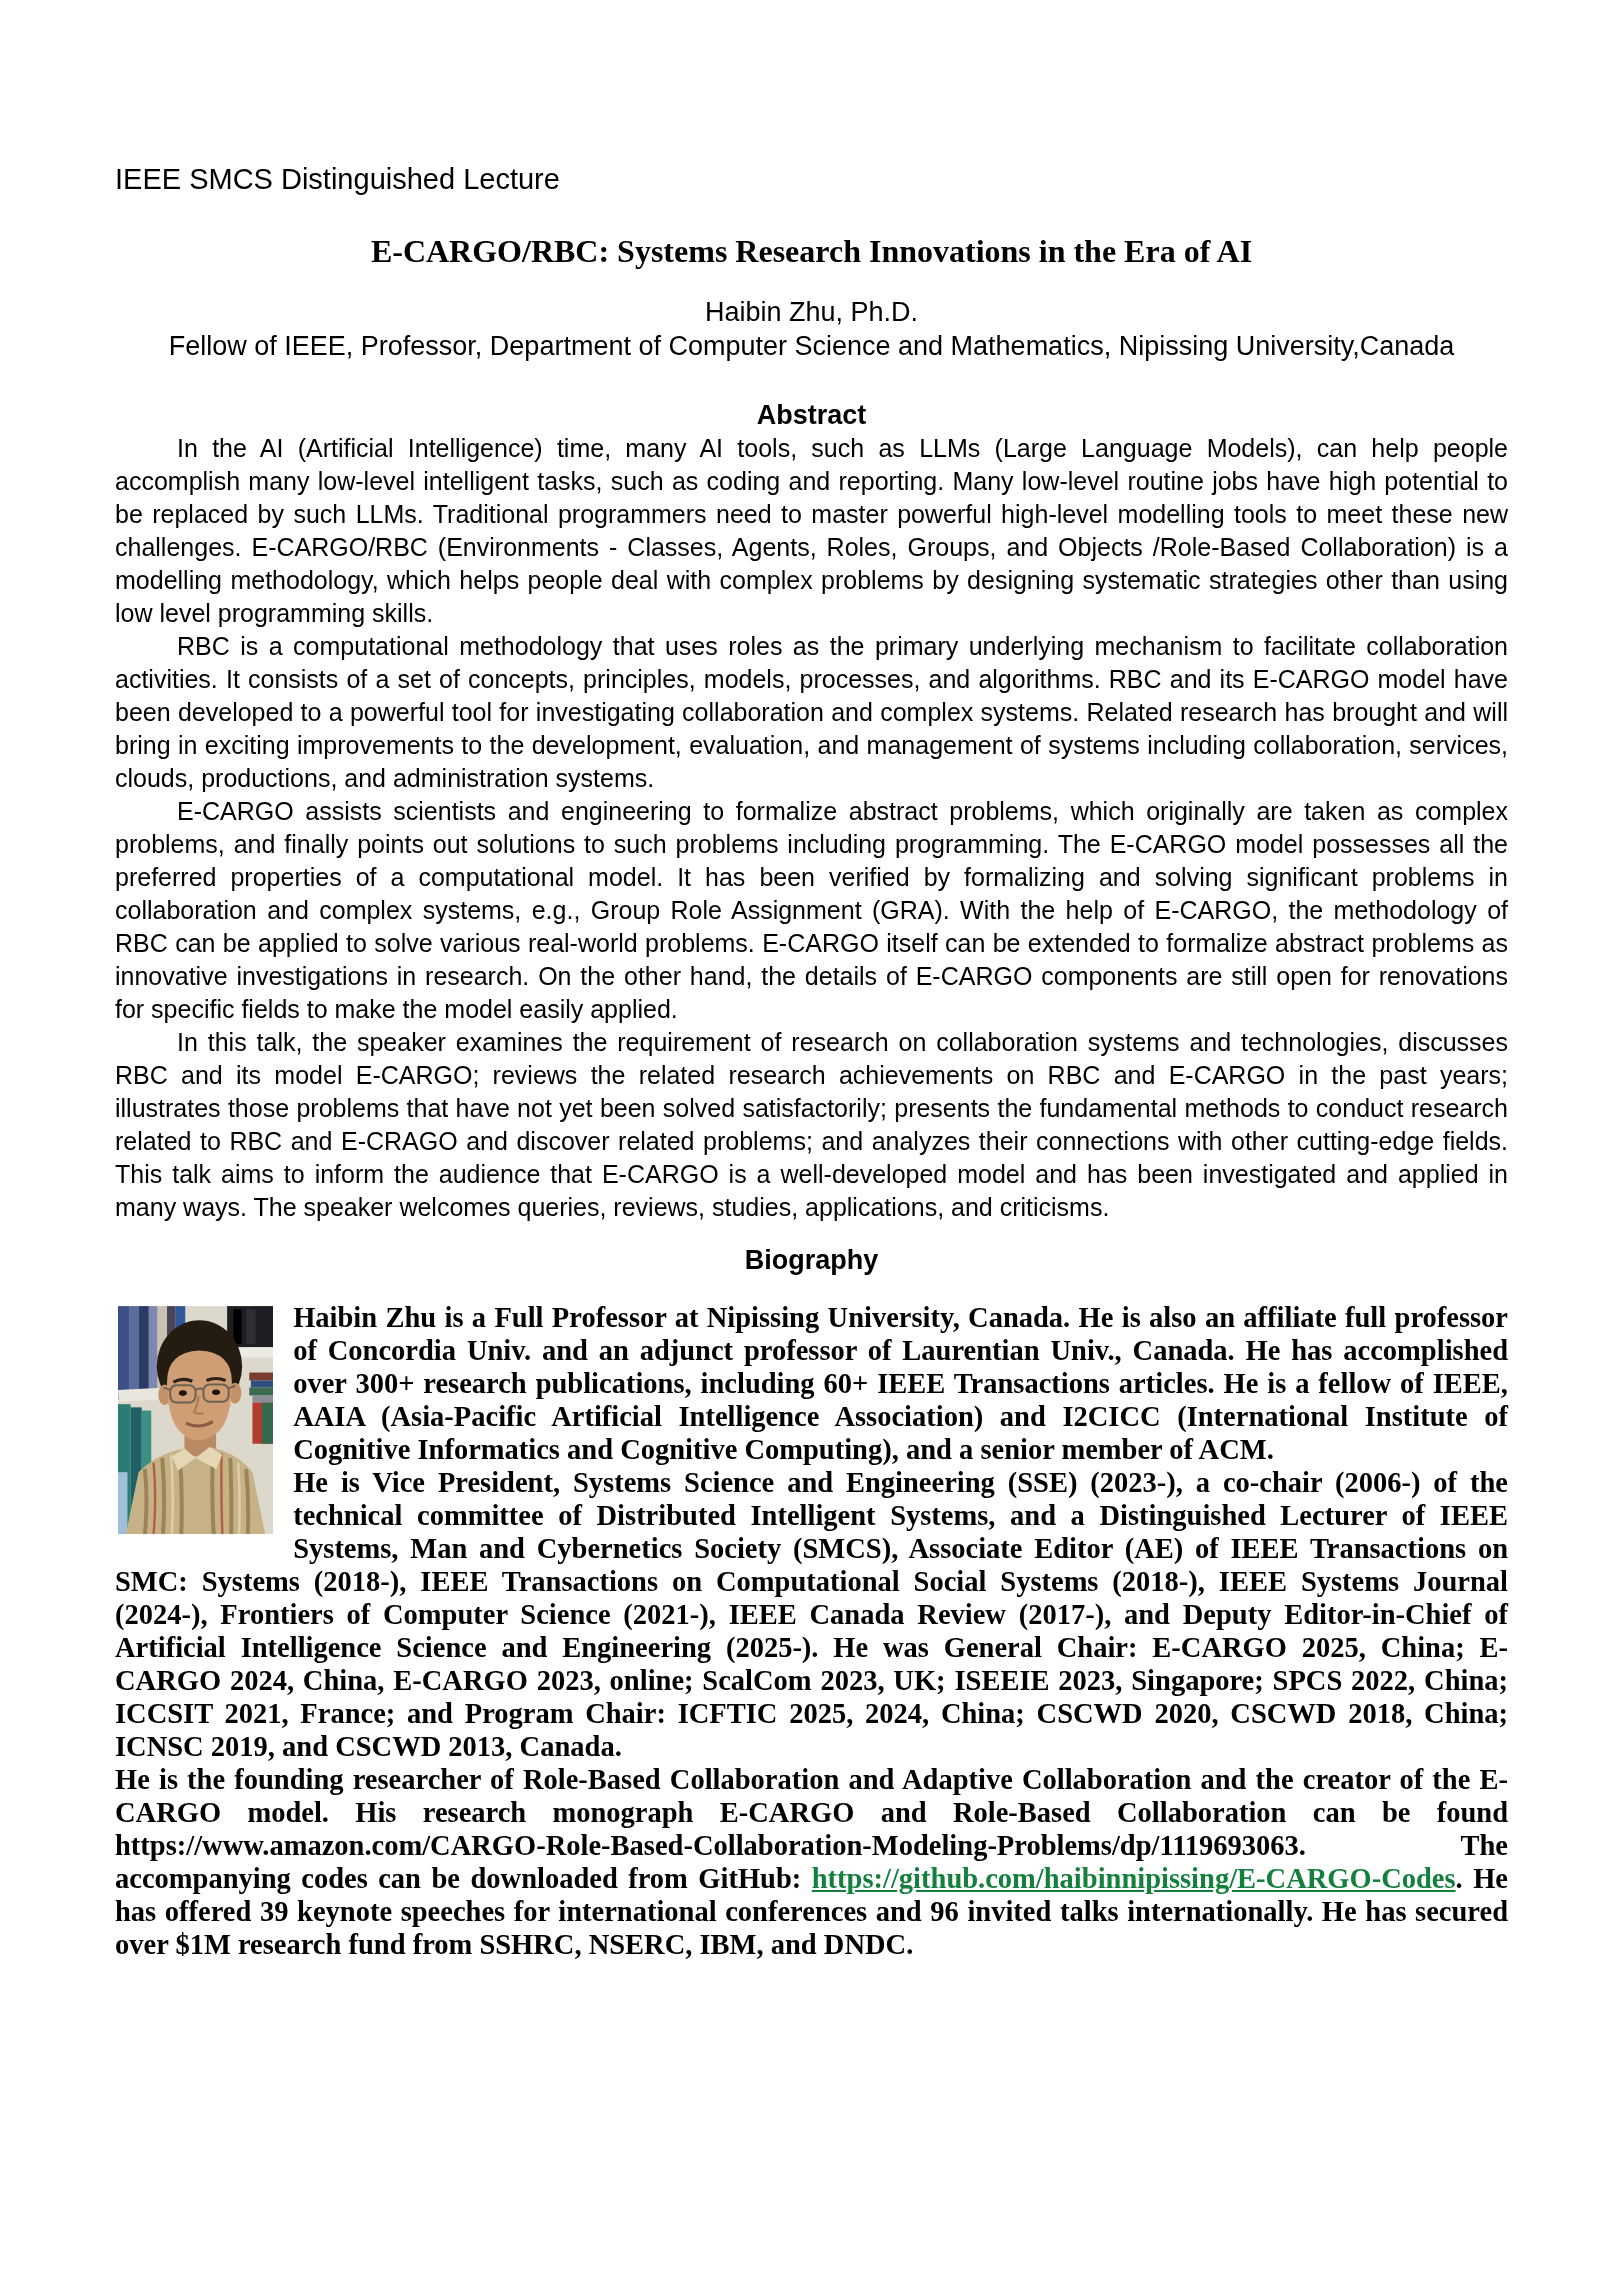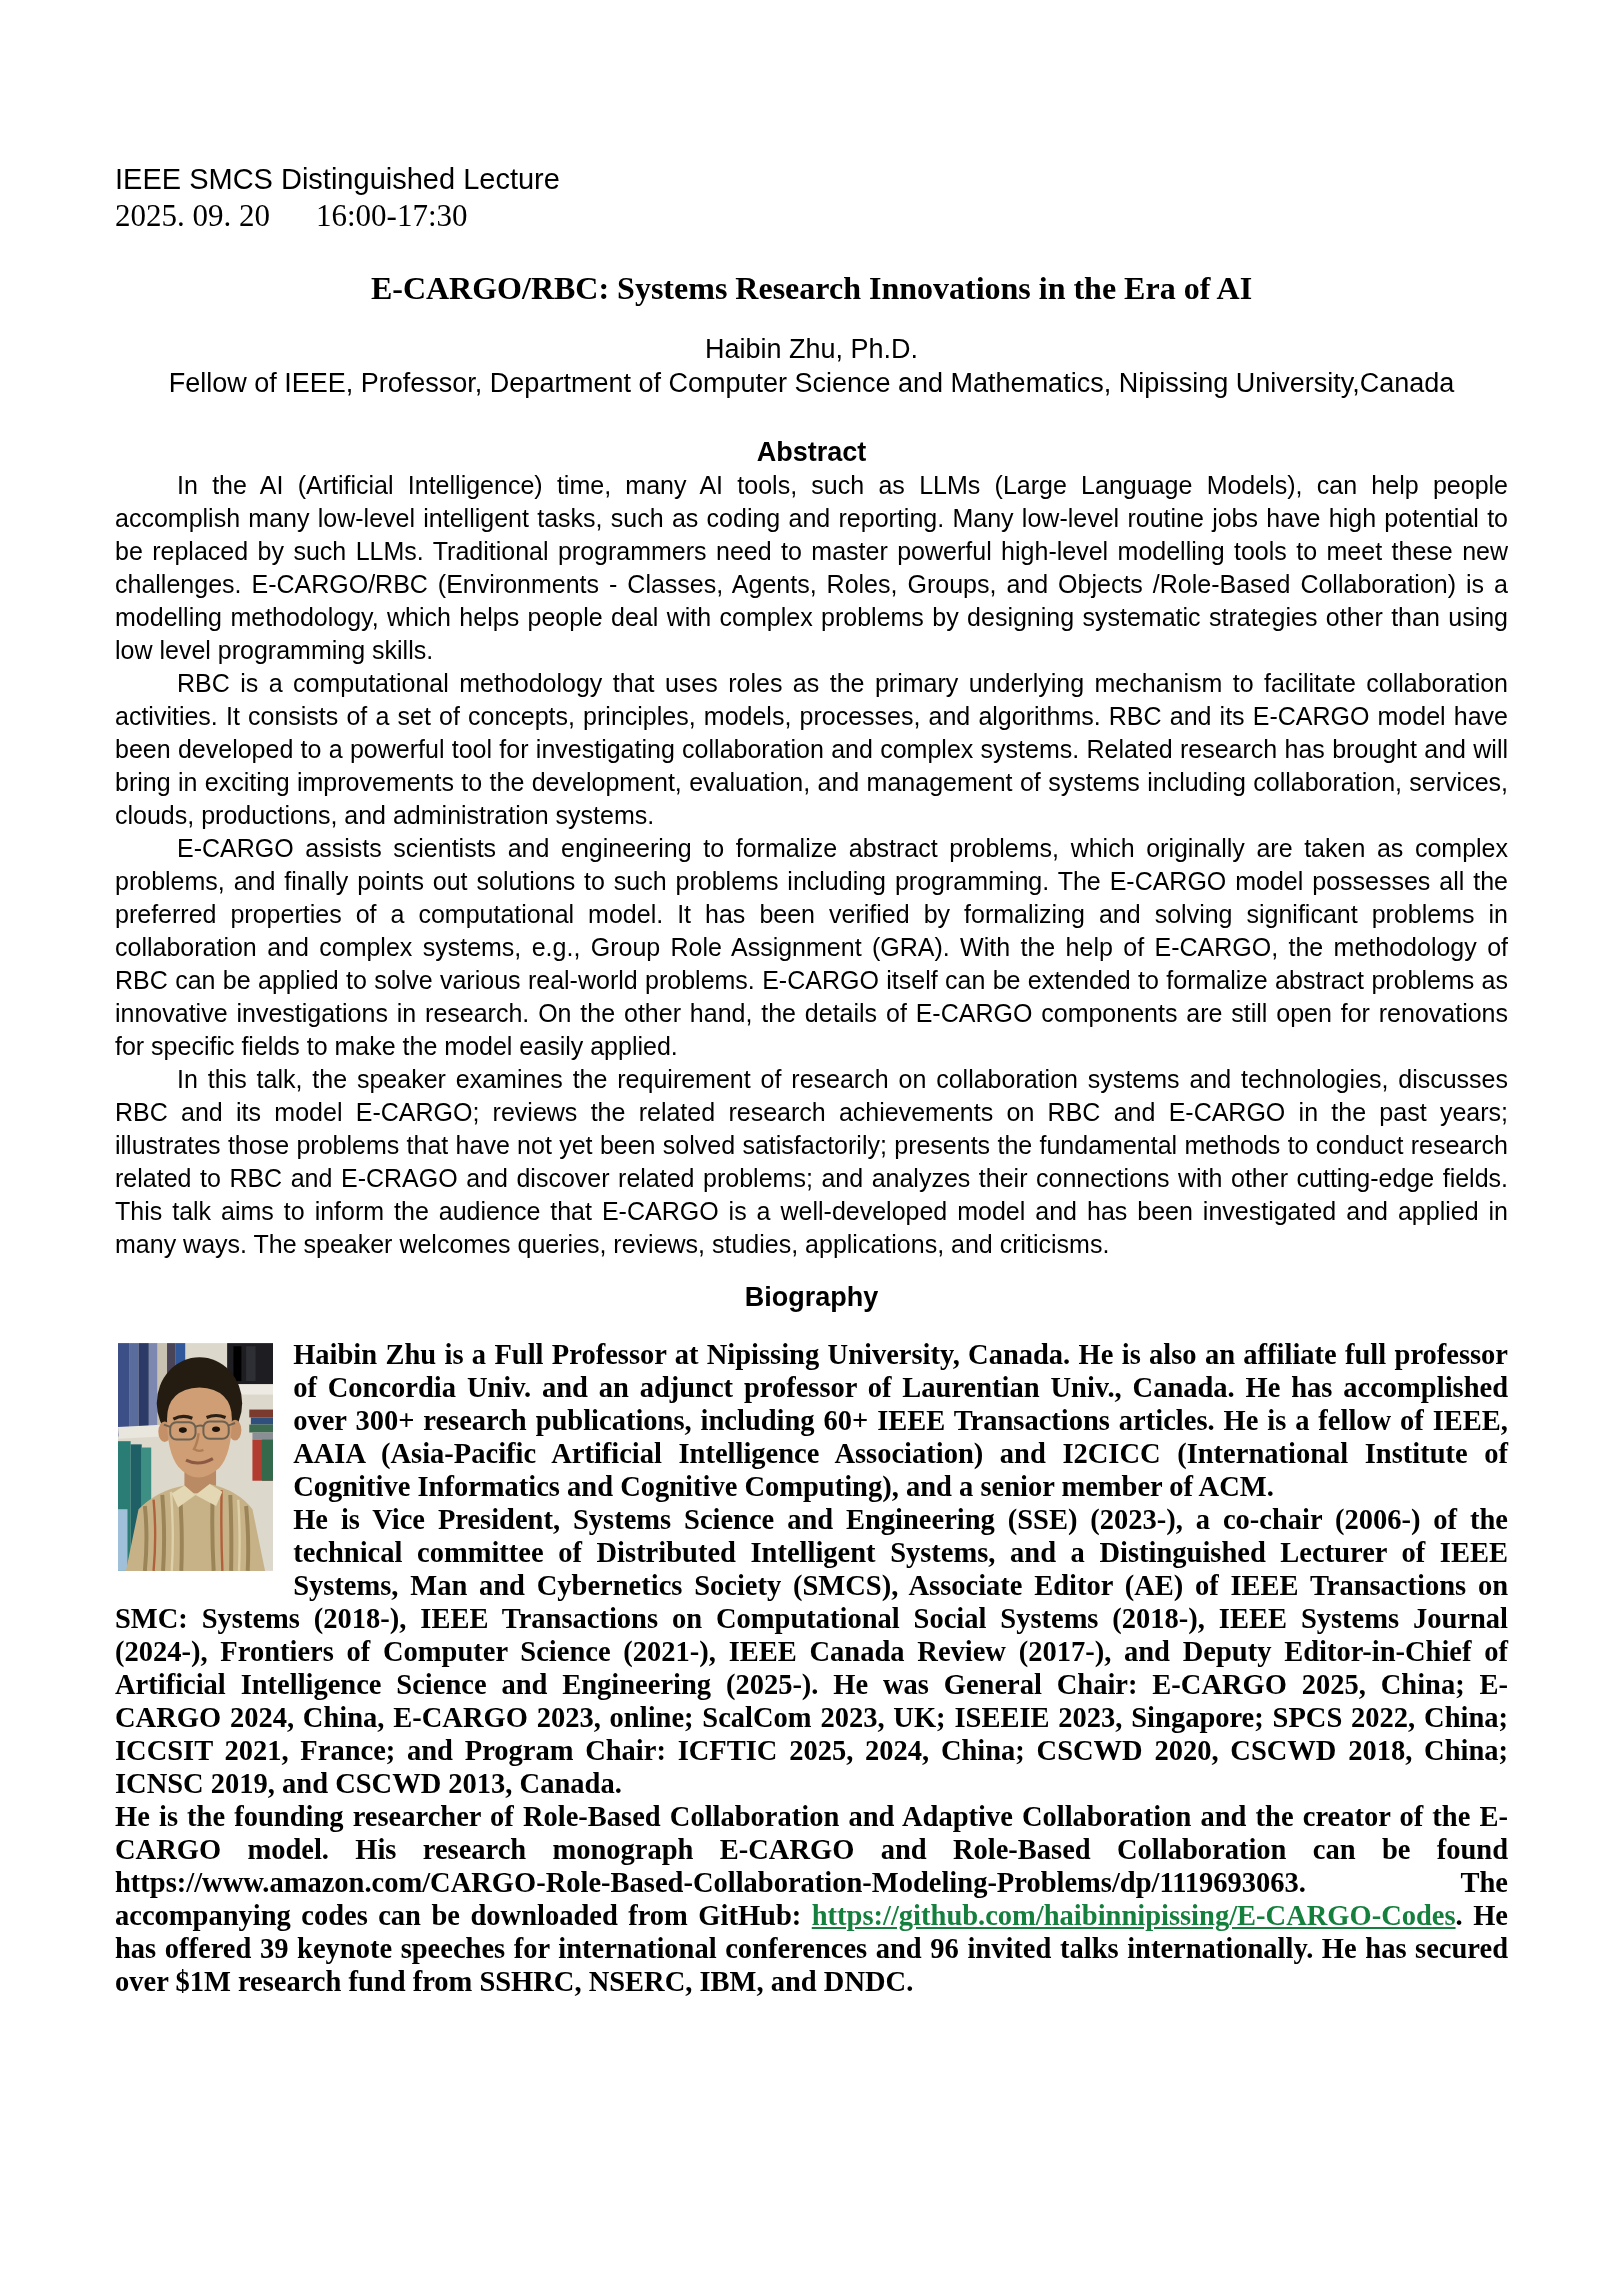--- a/index.html
+++ b/index.html
@@ -55,23 +55,20 @@
   .photo svg { display:block; width:155px; height:228px; }
   .link { color:#15803d; text-decoration:underline; cursor:pointer; }
 </style>
 </head>
 <body>
 
 <div class="page">
 
   <header>
     <div class="series">IEEE SMCS Distinguished Lecture</div>
-    <div class="datetime">
-      <span>2025. 09. 20</span><span class="tab">16:00-17:30</span>
-    </div>
   </header>
 
   <h1 class="title">E-CARGO/RBC: Systems Research Innovations in the Era of AI</h1>
 
   <div class="speaker">Haibin Zhu, Ph.D.</div>
   <div class="affiliation">Fellow of IEEE, Professor, Department of Computer Science and Mathematics, Nipissing University,Canada</div>
 
   <h2 class="sechead">Abstract</h2>
 
   <p class="abs">In the AI (Artificial Intelligence) time, many AI tools, such as LLMs (Large Language Models), can help people accomplish many low-level intelligent tasks, such as coding and reporting. Many low-level routine jobs have high potential to be replaced by such LLMs. Traditional programmers need to master powerful high-level modelling tools to meet these new challenges. E-CARGO/RBC (Environments - Classes, Agents, Roles, Groups, and Objects /Role-Based Collaboration) is a modelling methodology, which helps people deal with complex problems by designing systematic strategies other than using low level programming skills.</p>

